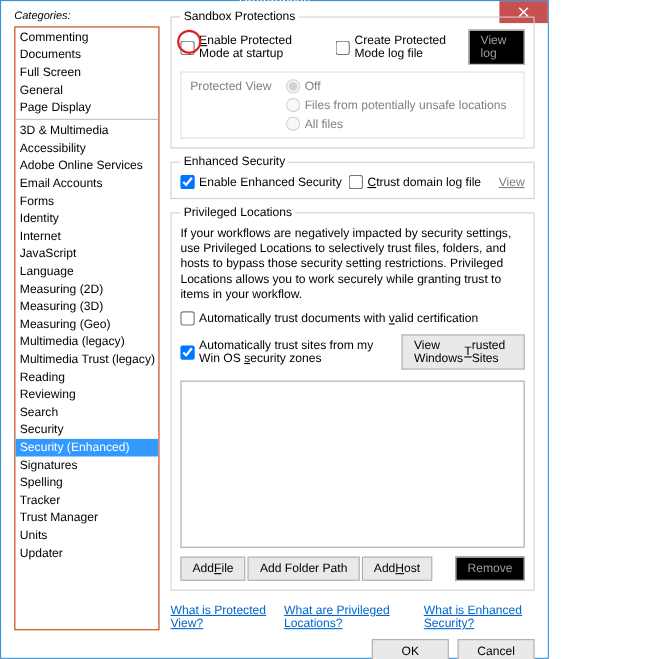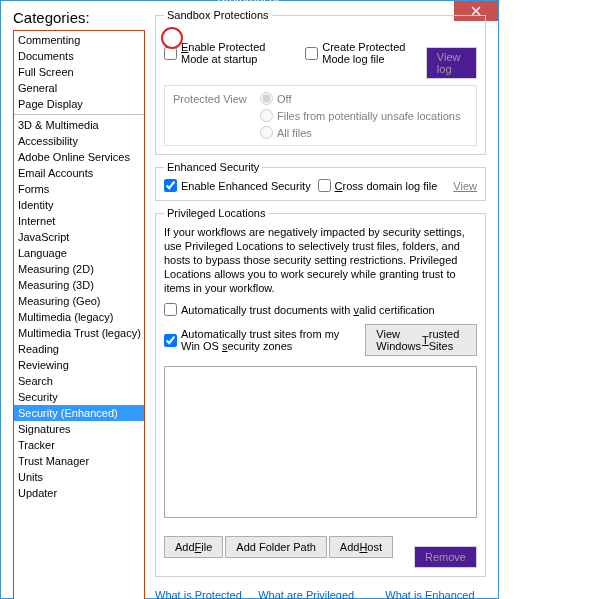--- a/index.html
+++ b/index.html
@@ -57,22 +57,23 @@
     display: flex;
     gap: 10px;
     min-height: 0;
   }
   .left {
     width: 132px;
     display:flex;
     flex-direction:column;
   }
   .cat-heading {
-    font-size: 15px;
+    font-size: 10px;
     margin-bottom: 4px;
+    font-style: italic;
   }
   .catlist {
     flex:1;
     border: 1px solid #c2410c;
     background:#fff;
     overflow:hidden;
     padding:1px 0;
     position:relative;
   }
   .catlist .item {
@@ -135,23 +136,22 @@
     font-size:11px;
     cursor:default;
     min-height:22px;
     box-sizing:border-box;
     display:inline-flex;
     align-items:center;
     justify-content:center;
   }
   .btn.disabled {
     color:#9d9d9d;
-    background:#4c1d95;
+    background:#000000;
     border-color:#d0d0d0;
-    margin-top:20px;
   }
   .subpanel {
     border:1px solid #e0e0e0;
     padding:6px 8px;
     margin-top:6px;
   }
   .priv-desc {
     font-size:11px;
     line-height:14px;
     margin-bottom:8px;
@@ -230,20 +230,21 @@
             <div class="item">Measuring (3D)</div>
             <div class="item">Measuring (Geo)</div>
             <div class="item">Multimedia (legacy)</div>
             <div class="item">Multimedia Trust (legacy)</div>
             <div class="item">Reading</div>
             <div class="item">Reviewing</div>
             <div class="item">Search</div>
             <div class="item">Security</div>
             <div class="item selected">Security (Enhanced)</div>
             <div class="item">Signatures</div>
+            <div class="item">Spelling</div>
             <div class="item">Tracker</div>
             <div class="item">Trust Manager</div>
             <div class="item">Units</div>
             <div class="item">Updater</div>
           </div>
       </div>
 
       <div class="right">
 
         <fieldset style="position:relative;">
@@ -291,21 +292,21 @@
         <fieldset>
           <legend>Enhanced Security</legend>
           <div class="row">
             <label>
               <input type="checkbox" checked="" style="">
               <span>Enable Enhanced Security</span>
             </label>
             <span class="spacer"></span>
             <label>
               <input type="checkbox" style="">
-              <span><span class="u">C</span><span>ross domain log file</span></span>
+              <span><span class="u">C</span><span>trust domain log file</span></span>
             </label>
             <span style="width:12px;"></span>
             <span class="disabled" style="text-decoration:underline;">View</span>
           </div>
         </fieldset>
 
         <fieldset style="flex:1; display:flex; flex-direction:column;">
           <legend>Privileged Locations</legend>
           <div class="priv-desc">If your workflows are negatively impacted by security settings, use Privileged Locations to selectively trust files, folders, and hosts to bypass those security setting restrictions. Privileged Locations allows you to work securely while granting trust to items in your workflow.</div>
 

